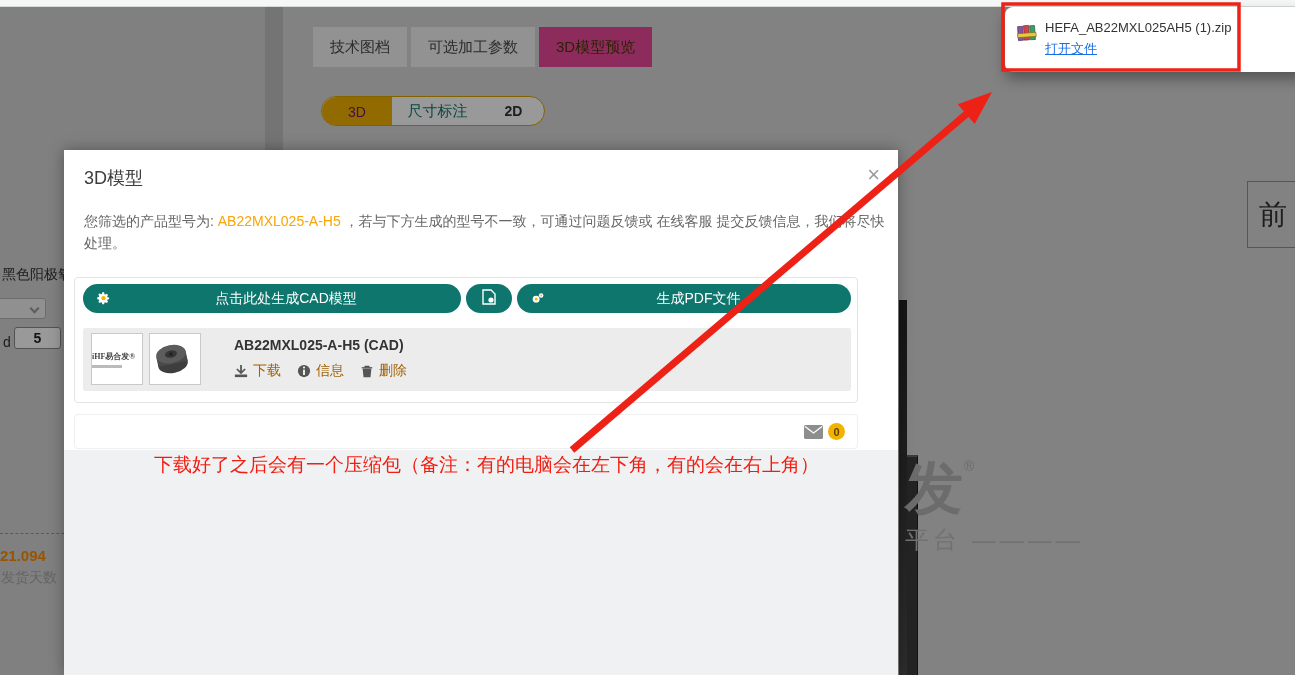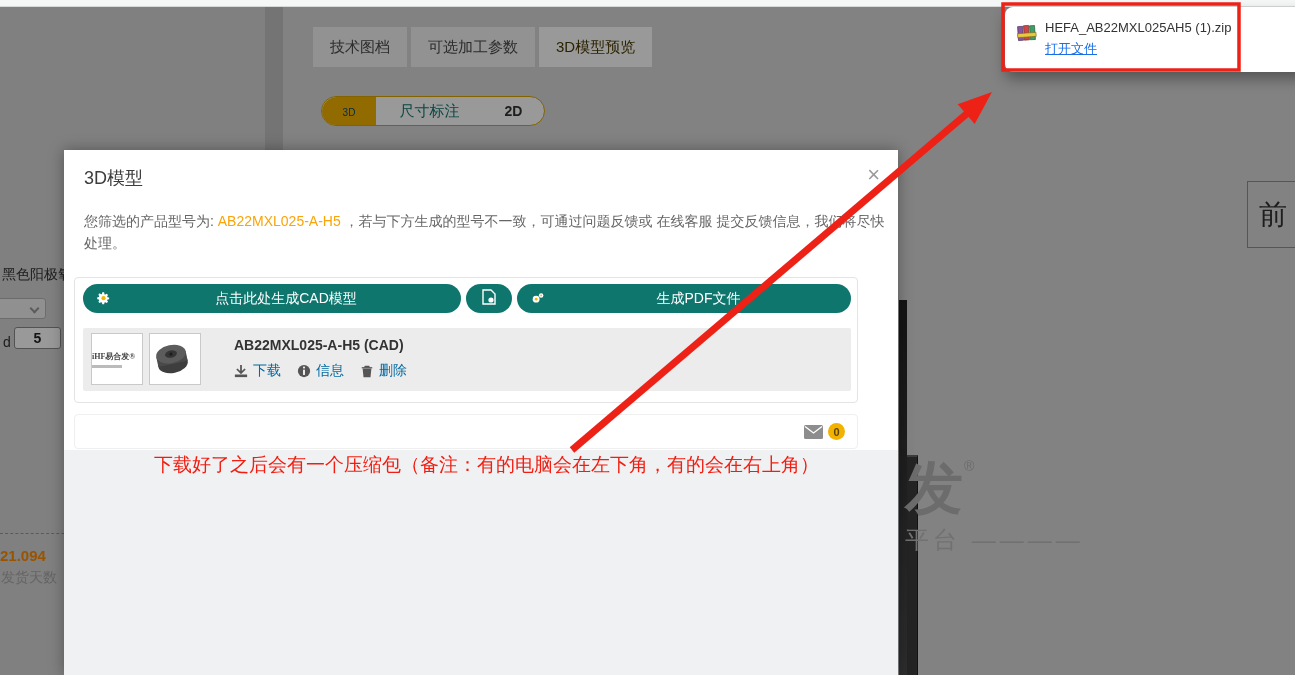--- a/index.html
+++ b/index.html
@@ -14,24 +14,24 @@
   .finish-select { position:absolute; left:-12px; top:291px; width:58px; height:21px; background:#f0f0f0; border:1px solid #b5b5b5; border-radius:3px; }
   .chevron { position:absolute; right:7px; top:6px; width:7px; height:7px; border-left:2px solid #999; border-bottom:2px solid #999; transform:rotate(-45deg); }
   .param-label { position:absolute; left:3px; top:327px; font-size:14px; color:#333; }
   .param-input { position:absolute; left:14px; top:320px; width:47px; height:22px; border:1px solid #8a8a8a; border-radius:3px; background:#fff; text-align:center; font-weight:bold; font-size:14px; color:#222; }
   .dashed-sep { position:absolute; left:0; top:526px; width:90px; border-top:1px dashed #cc9a00; }
   .price { position:absolute; left:0; top:540px; font-size:15px; font-weight:bold; color:#ff8c00; }
   .delivery { position:absolute; left:1px; top:562px; font-size:14px; color:#a8a8a8; }
 
   .tabs { position:absolute; left:313px; top:27px; height:40px; display:flex; gap:4px; }
   .tab { height:40px; display:flex; align-items:center; justify-content:center; padding:0 17px; background:#f3f3f3; font-size:15px; color:#4a4a4a; cursor:pointer; }
-  .tab.active { background:#ffffff; color:#4a3a05; }
+  .tab.active { background:#ec4899; color:#4a3a05; }
 
   .view-toggle { position:absolute; left:321px; top:96px; width:224px; height:30px; background:#fff; border:1px solid #d9a600; border-radius:15px; display:flex; overflow:hidden; }
-  .seg3d { width:54px; height:30px; background:#f2b200; border-radius:15px 0 0 15px; color:#0c4a6e; font-size:10px; display:flex; align-items:center; justify-content:center; }
+  .seg3d { width:70px; height:30px; background:#f2b200; border-radius:15px 0 0 15px; color:#701a75; font-size:14px; display:flex; align-items:center; justify-content:center; }
   .segdim { flex:1; display:flex; align-items:center; justify-content:center; font-size:15px; color:#0f766e; }
   .seg2d { width:61px; display:flex; align-items:center; justify-content:center; font-size:14px; font-weight:bold; color:#333; }
 
   .model-bar1 { position:absolute; left:899px; top:300px; width:8px; height:375px; background:linear-gradient(to bottom,#222,#4c4c4c); }
   .model-bar2 { position:absolute; left:907px; top:455px; width:11px; height:220px; background:#3c3c3c; border-top:2px solid #666; border-right:1px solid #1d1d1d; }
   .wm-big { position:absolute; left:905px; top:450px; font-size:58px; font-weight:bold; color:#b4b4b4; }
   .wm-reg { position:absolute; left:964px; top:458px; font-size:14px; color:#b4b4b4; }
   .wm-tag { position:absolute; left:905px; top:524px; font-size:24px; color:#bdbdbd; letter-spacing:4px; white-space:nowrap; }
   .front-btn { position:absolute; left:1247px; top:181px; width:52px; height:67px; border:1px solid #8f8f8f; display:flex; align-items:center; justify-content:center; font-size:28px; color:#333; }
 
@@ -52,21 +52,21 @@
   .btn-circle { width:46px; justify-content:center; }
   .btn-pdf { width:334px; }
   .btn-ico { margin-left:13px; display:flex; }
   .file-item { position:absolute; left:8px; top:50px; width:768px; height:63px; background:#ececec; border-radius:2px; }
   .thumb { position:absolute; top:5px; width:52px; height:52px; background:#fff; border:1px solid #c9c9c9; display:flex; flex-direction:column; align-items:flex-start; justify-content:center; overflow:hidden;font-family:Liberation Serif, serif; }
   .thumb.t1 { left:8px; }
   .thumb.t2 { left:66px; }
   .thumb-logo { font-size:8px; font-weight:bold; color:#444; white-space:nowrap; }
   .thumb-sub { width:30px; height:3px; background:#bbb; margin-top:3px; }
   .file-name { position:absolute; left:151px; top:9px; font-size:14px; font-weight:bold; color:#333; }
-  .file-actions { position:absolute; left:151px; top:34px; display:flex; gap:16px; font-size:14px; color:#0369a1; }
+  .file-actions { position:absolute; left:151px; top:34px; display:flex; gap:16px; font-size:14px; color:#a16207; }
   .file-actions .act { display:flex; align-items:center; gap:5px; cursor:pointer; }
   .msg-bar { position:absolute; left:10px; top:264px; width:784px; height:35px; background:#fff; border:1px solid #efefef; border-radius:4px; }
   .msg-right { position:absolute; right:12px; top:8px; display:flex; align-items:center; gap:5px; }
   .badge { width:17px; height:17px; background:#f2b200; border-radius:50%; color:#5d4300; font-size:11px; font-weight:bold; display:flex; align-items:center; justify-content:center; }
   .modal-gray { position:absolute; left:0; top:300px; width:834px; height:225px; background:#f0f1f2; }
   .red-note { position:absolute; left:90px; top:2px; font-size:19px; color:#f21d10; white-space:nowrap; }
 
   
   .top-strip { position:absolute; left:0; top:0; width:1295px; height:7px; background:#f5f6f6; border-bottom:1px solid #d8d8d8; z-index:15; }
   .notification { position:absolute; left:1005px; top:7px; width:338px; height:65px; background:#fff; border-radius:8px 0 0 8px; z-index:20; box-shadow:0 7px 14px rgba(0,0,0,0.35); }

